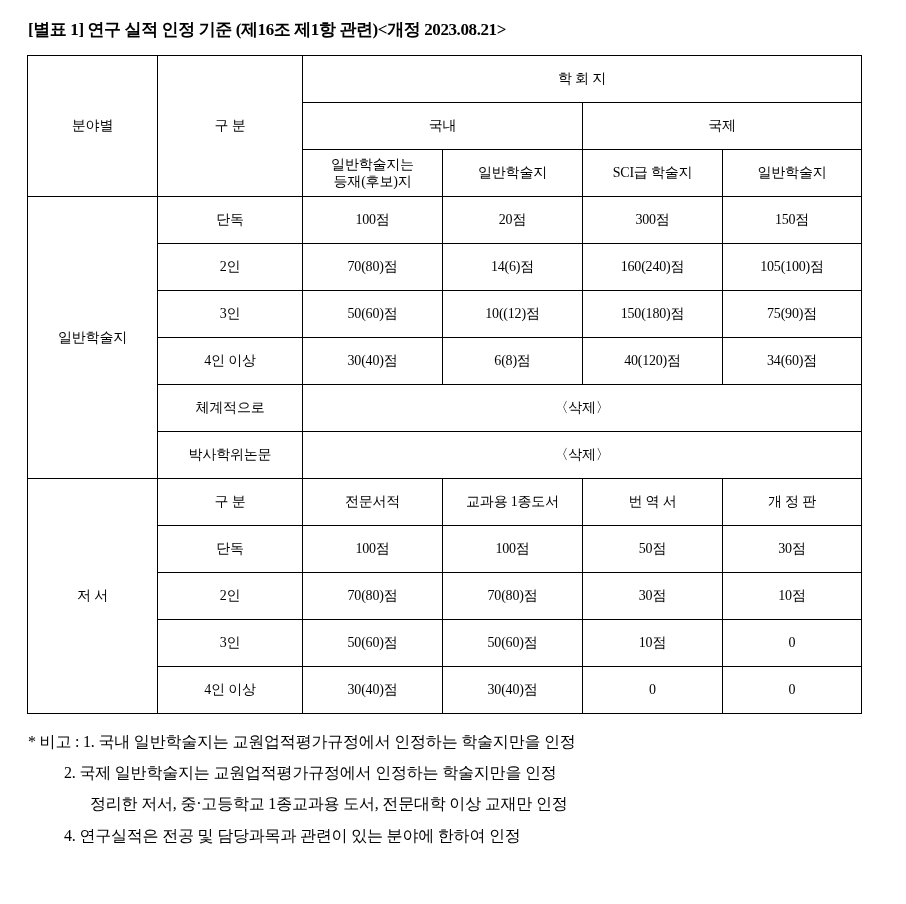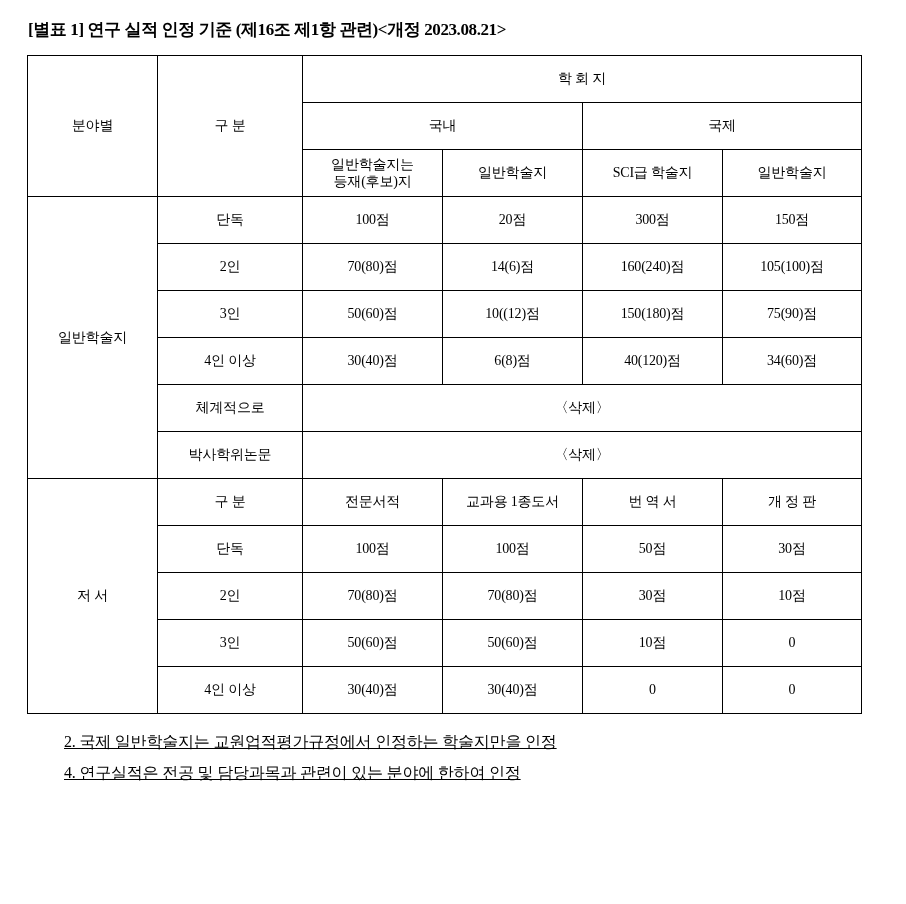--- a/index.html
+++ b/index.html
@@ -49,21 +49,21 @@
   .sp2 { letter-spacing: 4px; }
   .notes {
     margin: 12px 0 0 2px;
     font-size: 16px;
     line-height: 1.95;
     letter-spacing: -0.2px;
   }
   .note-line {
     white-space: nowrap;
   }
-  .note-indent-1 { padding-left: 36px; text-decoration: underline; }
+  .note-indent-1 { padding-left: 36px; }
   .note-indent-2 { padding-left: 62px; }
   
   tr.section-start > td { border-top: 1px solid #000; }
 </style>
 </head>
 <body>
 
 <div class="page">
 
   <div class="doc-title">[별표 1] 연구 실적 인정 기준 (제16조 제1항 관련)&lt;개정 2023.08.21&gt;</div>
@@ -169,17 +169,19 @@
         <td class="tall">4인 이상</td>
         <td class="tall">30(40)점</td>
         <td class="tall">30(40)점</td>
         <td class="tall">0</td>
         <td class="tall">0</td>
       </tr>
     </tbody>
   </table>
 
   <div class="notes">
+    <div class="note-line">* 비고 : 1. 국내 일반학술지는 교원업적평가규정에서 인정하는 학술지만을 인정</div>
     <div class="note-line note-indent-1">2. 국제 일반학술지는 교원업적평가규정에서 인정하는 학술지만을 인정</div>
+    <div class="note-line note-indent-2">정리한 저서, 중·고등학교 1종교과용 도서, 전문대학 이상 교재만 인정</div>
     <div class="note-line note-indent-1">4. 연구실적은 전공 및 담당과목과 관련이 있는 분야에 한하여 인정</div>
   </div>
 
 </div>
 
 </body></html>

